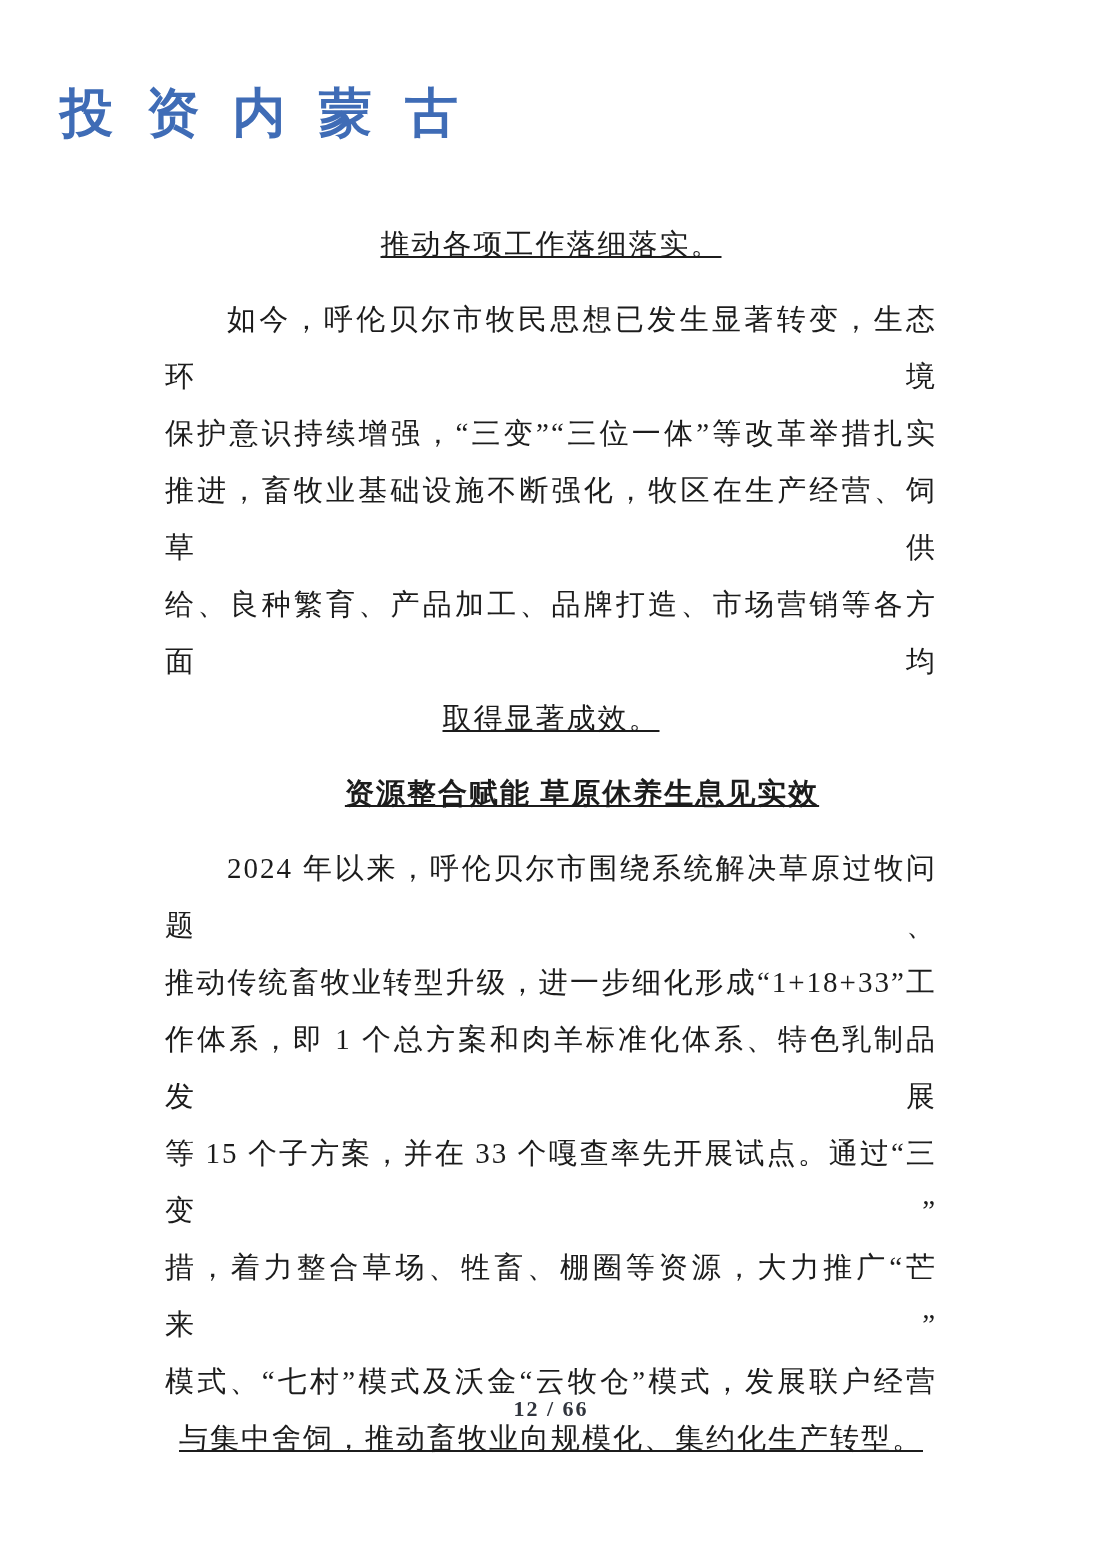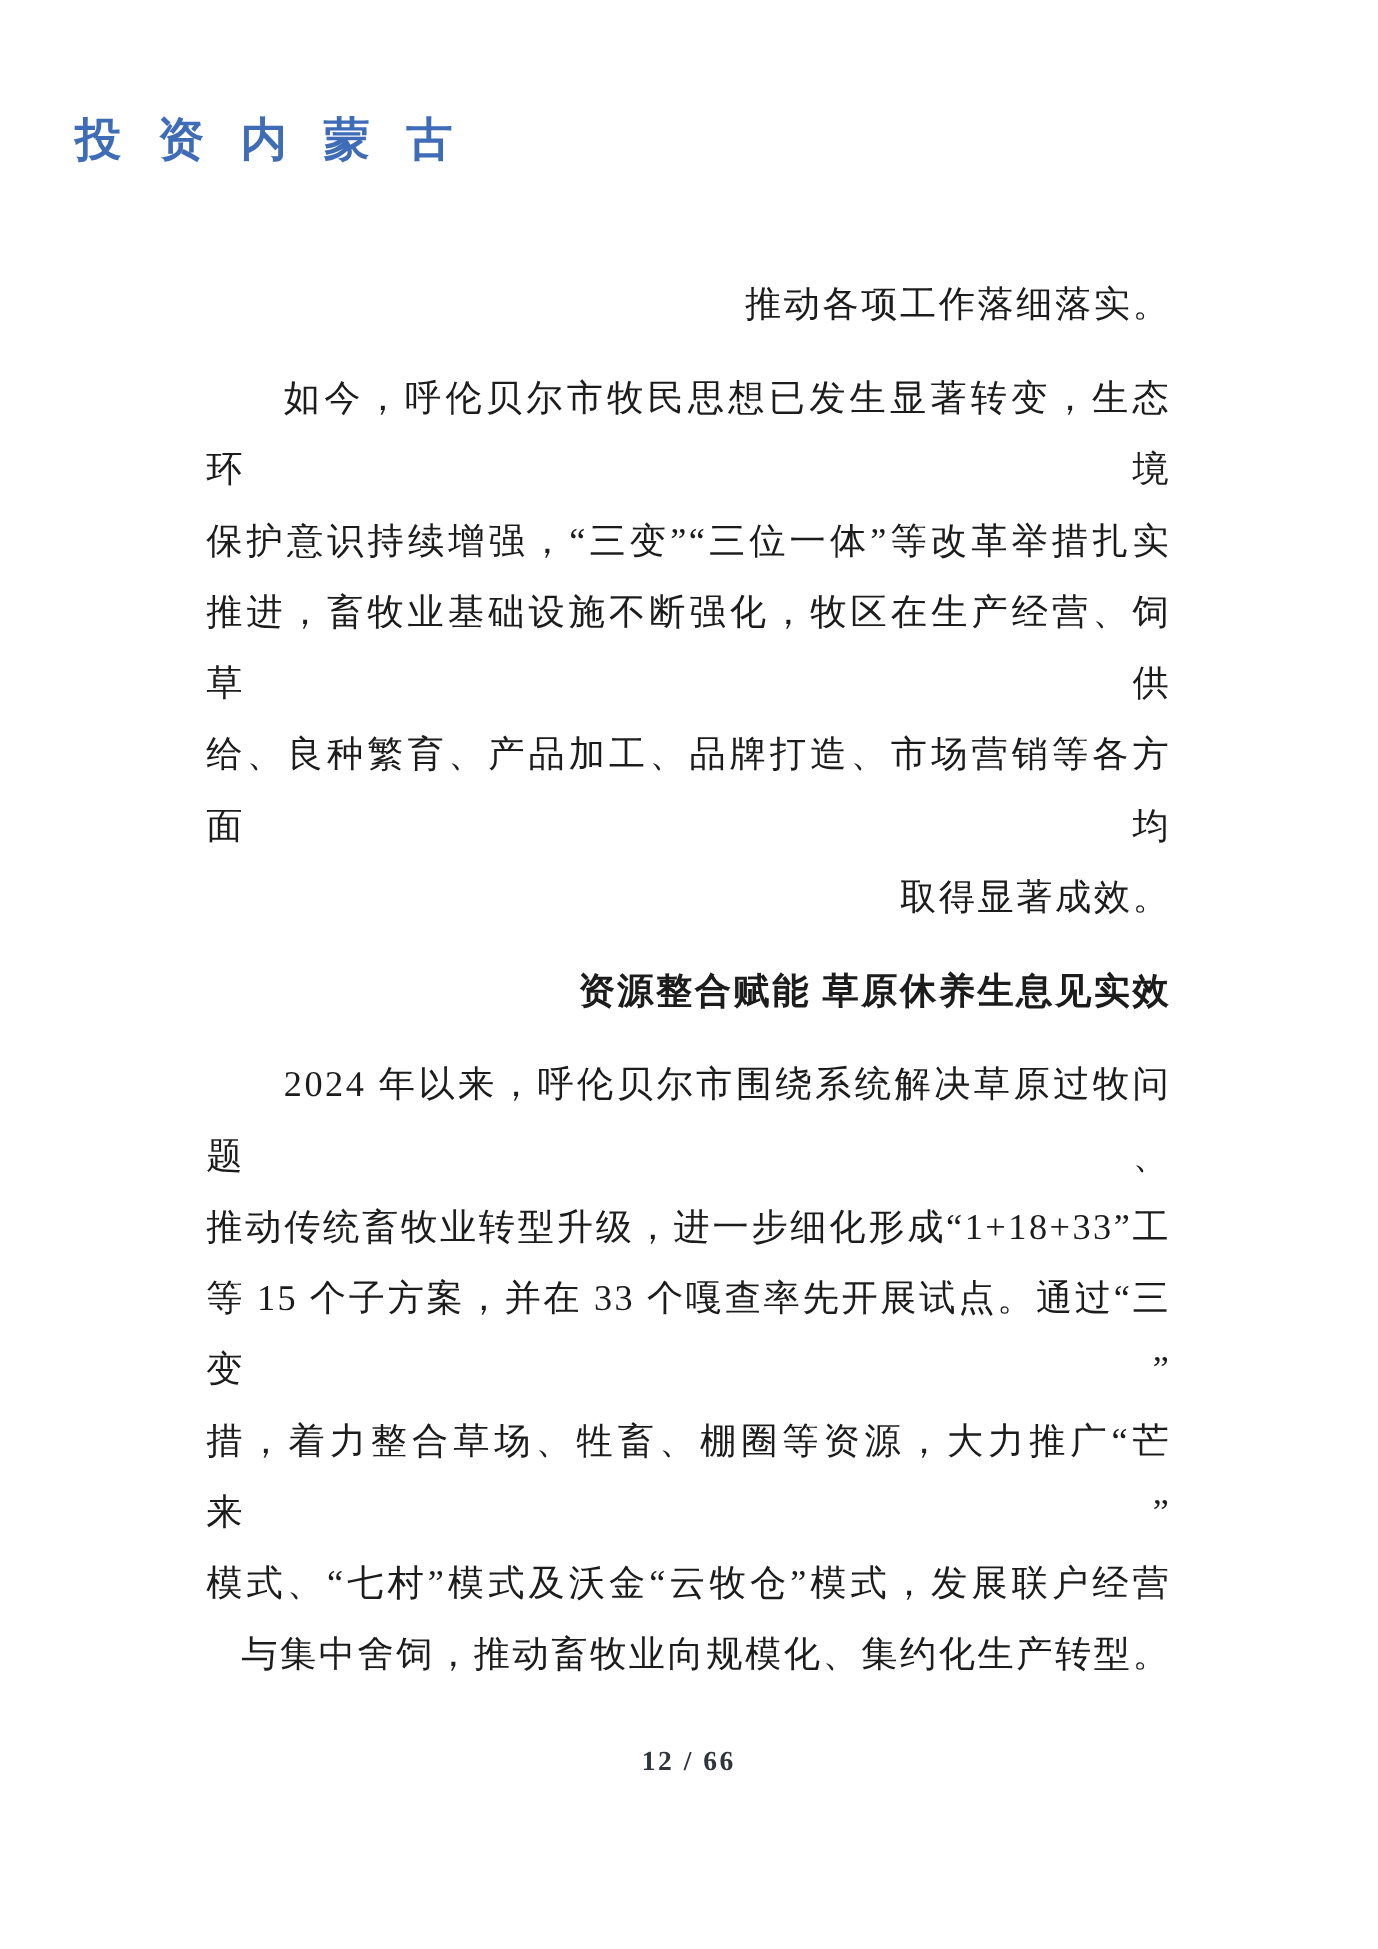--- a/index.html
+++ b/index.html
@@ -13,21 +13,21 @@
     height: 1559px;
     background: #ffffff;
     overflow: hidden;
     font-family: "Liberation Serif", "DejaVu Serif", serif;
   }
   .doc-header {
     position: absolute;
     left: 60px;
     top: 82px;
     margin: 0;
-    font-size: 37px;
+    font-size: 53px;
     line-height: 62px;
     font-weight: bold;
     color: var(--accent, #3f6cb6);
     letter-spacing: 5px;
     word-spacing: 10px;
     white-space: pre;
   }
   .doc-body {
     position: absolute;
     left: 165px;
@@ -40,22 +40,23 @@
   }
   .para { margin: 0; }
   .para + .para { margin-top: 18px; }
   .para.bold .line { font-weight: bold; }
   .line {
     text-align: justify;
     text-align-last: justify;
     white-space: normal;
   }
   .line.no-just {
-    text-align: right;
+    text-align: center;
     text-align-last: auto;
+    text-decoration: underline;
   }
   .line.ind { text-indent: 62px; }
   .doc-footer {
     position: absolute;
     top: 1394px;
     left: 0;
     right: 0;
     text-align: center;
     font-size: 22px;
     line-height: 30px;
@@ -80,20 +81,21 @@
         <div class="line">推进，畜牧业基础设施不断强化，牧区在生产经营、饲草供</div>
         <div class="line">给、良种繁育、产品加工、品牌打造、市场营销等各方面均</div>
         <div class="line no-just">取得显著成效。</div>
       </div>
       <div class="para bold">
         <div class="line ind no-just">资源整合赋能 草原休养生息见实效</div>
       </div>
       <div class="para">
         <div class="line ind">2024 年以来，呼伦贝尔市围绕系统解决草原过牧问题、</div>
         <div class="line">推动传统畜牧业转型升级，进一步细化形成“1+18+33”工</div>
+        <div class="line">作体系，即 1 个总方案和肉羊标准化体系、特色乳制品发展</div>
         <div class="line">等 15 个子方案，并在 33 个嘎查率先开展试点。通过“三变”</div>
         <div class="line">措，着力整合草场、牲畜、棚圈等资源，大力推广“芒来”</div>
         <div class="line">模式、“七村”模式及沃金“云牧仓”模式，发展联户经营</div>
         <div class="line no-just">与集中舍饲，推动畜牧业向规模化、集约化生产转型。</div>
       </div>
     </main>
 
   <div class="doc-footer">
     <span>12 / 66</span>
   </div>

